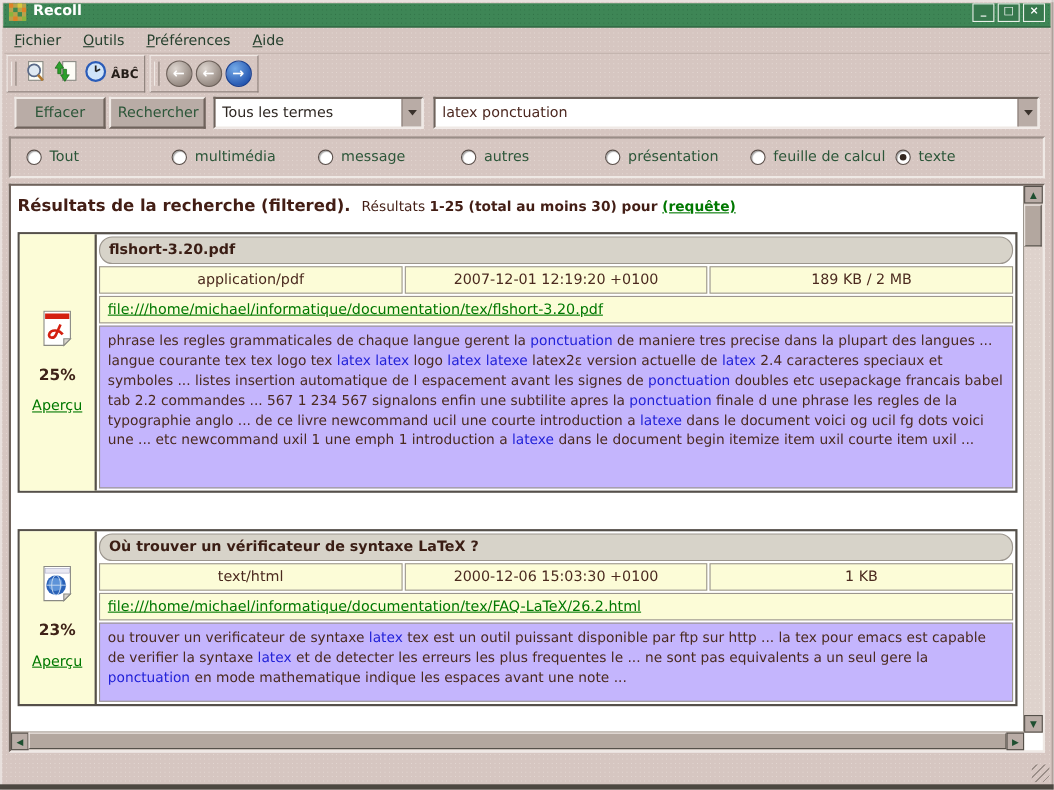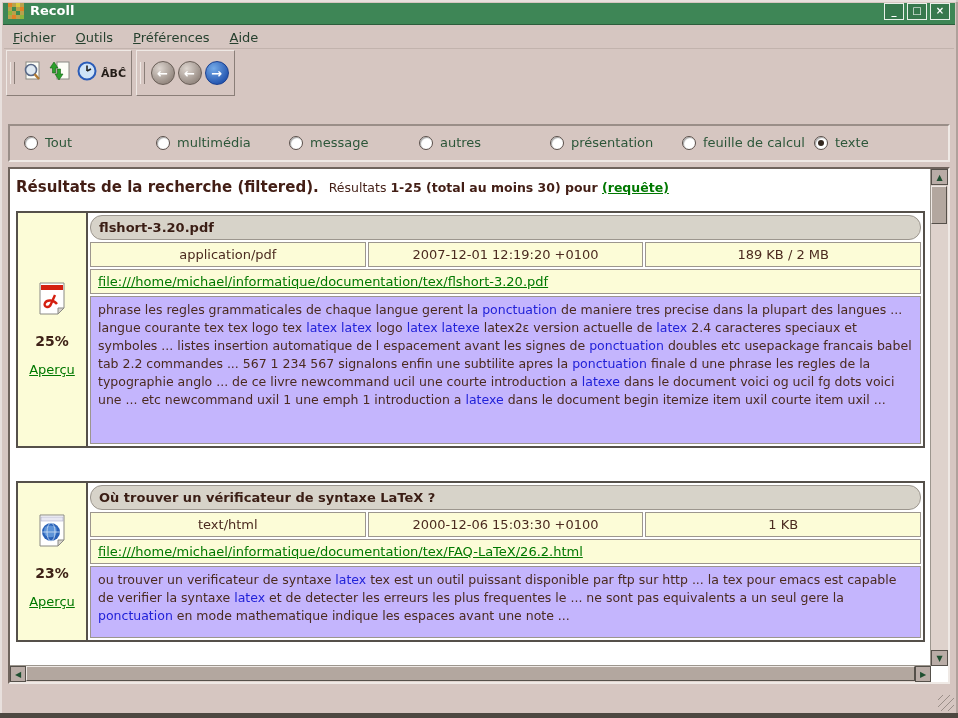--- a/index.html
+++ b/index.html
@@ -20,21 +20,21 @@
   .wtitle{color:#fff;font-weight:bold;font-size:13px;flex:1;}
   .winbtns{display:flex;gap:3px;margin-right:2px;}
   .wbtn{width:18px;height:15px;background:#37784d;border:1px solid #e9f0e9;color:#fff;
     font-size:10px;line-height:13px;text-align:center;font-weight:bold;cursor:default;}
   
   .menubar{position:absolute;left:4px;top:27px;right:4px;height:21px;display:flex;
     align-items:center;gap:2px;font-size:13px;color:#26402e;border-bottom:1px solid #c2b3ad;}
   .menuitem{padding:1px 9px;}
   .menuitem u{text-decoration:underline;}
   
-  .toolbar{position:absolute;left:6px;top:50px;height:46px;display:flex;gap:4px;}
+  .toolbar{position:absolute;left:6px;top:50px;height:34px;display:flex;gap:4px;}
   .tgroup{display:inline-flex;align-items:center;padding:1px 4px 1px 2px;
     border:1px solid;border-color:#efe9e5 #8a7e78 #8a7e78 #efe9e5;}
   .thandle{width:3px;height:22px;border-left:1px solid #efe9e5;border-right:1px solid #8a7e78;margin:0 4px 0 1px;}
   .tbtn{width:27px;height:26px;display:flex;align-items:center;justify-content:center;}
   .abctxt{font-size:11px;font-weight:bold;color:#241d18;letter-spacing:0;}
   .navbtn{width:22px;height:22px;border-radius:50%;display:flex;align-items:center;justify-content:center;
     color:#fff;font-size:13px;font-weight:bold;line-height:1;}
   .navgrey{background:radial-gradient(circle at 35% 30%,#ded6d0,#948880 75%);border:1px solid #6a5f58;}
   .navblue{background:radial-gradient(circle at 35% 30%,#74aae8,#2456b0 75%);border:1px solid #1a4090;}
   
@@ -183,20 +183,32 @@
       </span>
       <span class="tbtn">
         <span class="navbtn navgrey">←</span>
       </span>
       <span class="tbtn">
         <span class="navbtn navblue">→</span>
       </span>
     </span>
   </div>
 
+  <div class="searchrow">
+    <button class="pbtn btn-clear">Effacer</button>
+    <button class="pbtn btn-search">Rechercher</button>
+    <span class="combo mode-combo">
+      <span class="cval">Tous les termes</span>
+      <span class="carrow"></span>
+    </span>
+    <span class="combo query-combo">
+      <input value="latex ponctuation" style="">
+      <span class="carrow"></span>
+    </span>
+  </div>
 
   <div class="filterframe">
     <span class="fopt" style="left:14px">
         <span class="radio"></span>
         <span>Tout</span>
       </span>
     <span class="fopt" style="left:146px">
         <span class="radio"></span>
         <span>multimédia</span>
       </span>

